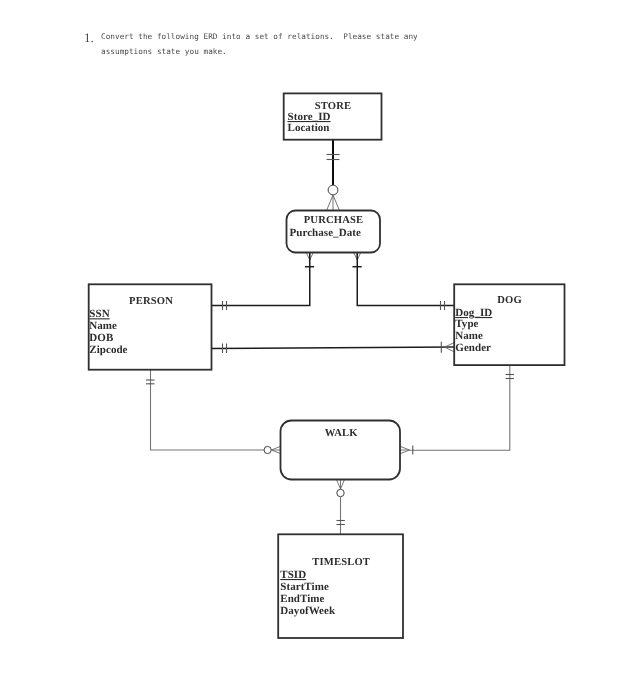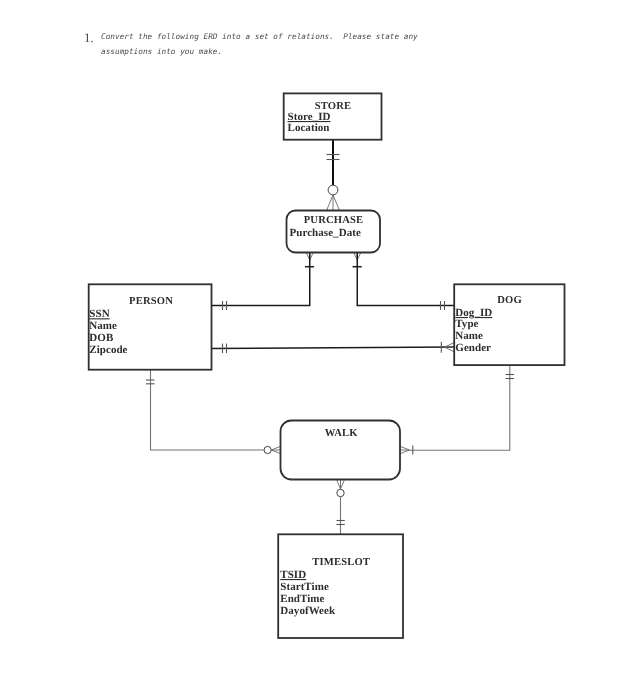--- a/index.html
+++ b/index.html
@@ -1,20 +1,20 @@
 <!DOCTYPE html>
 <html><head>
 <meta charset="utf-8">
 <title>ERD</title>
 <style>
   html,body{margin:0;padding:0;background:#ffffff;}
   body{width:620px;height:684px;position:relative;overflow:hidden;font-family:"Liberation Serif",serif;-webkit-font-smoothing:antialiased;text-rendering:geometricPrecision;}
   #prompt{position:absolute;left:84px;top:28.5px;width:460px;font-family:"DejaVu Sans Mono",monospace;font-size:7.7px;color:#4a4a4a;line-height:15.5px;letter-spacing:0.03px;}
   #prompt .num{position:absolute;left:0;top:2.2px;font-family:"Liberation Serif",serif;font-size:13px;line-height:13px;color:#4a4a4a;}
-  #prompt .body{margin-left:17px;font-style:italic;}
+  #prompt .body{margin-left:17px;}
   #prompt .pline{white-space:pre;}
 
 
   .ln{stroke:#1c1c1c;stroke-width:1.5;fill:none;}
   .lnb{stroke:#0d0d0d;stroke-width:2;fill:none;}
   .ln2{stroke:#757575;stroke-width:1.1;fill:none;}
   .tick{stroke:#555;stroke-width:1.1;fill:none;}
   .tickd{stroke:#1c1c1c;stroke-width:1.5;fill:none;}
   .foot{stroke:#666;stroke-width:0.9;fill:none;}
   .circ{stroke:#3a3a3a;stroke-width:0.95;fill:#fff;}
@@ -24,21 +24,21 @@
   .key{text-decoration:underline;}
   #diagram{position:absolute;left:0;top:0;width:620px;height:684px;}
 </style>
 </head>
 <body>
 
 <div id="prompt">
     <span class="num">1.</span>
     <div class="body">
       <div class="pline">Convert the following ERD into a set of relations.  Please state any</div>
-      <div class="pline">assumptions into you make.</div>
+      <div class="pline">assumptions state you make.</div>
     </div>
   </div>
 
 <svg id="diagram" viewBox="0 0 620 684">
 
   <g fill="none" stroke="#1c1c1c">
 
     <g>
       <path class="lnb" d="M333 139.7 V185.2"></path>
       <path class="tick" d="M326.5 154.5 H339.5"></path>

